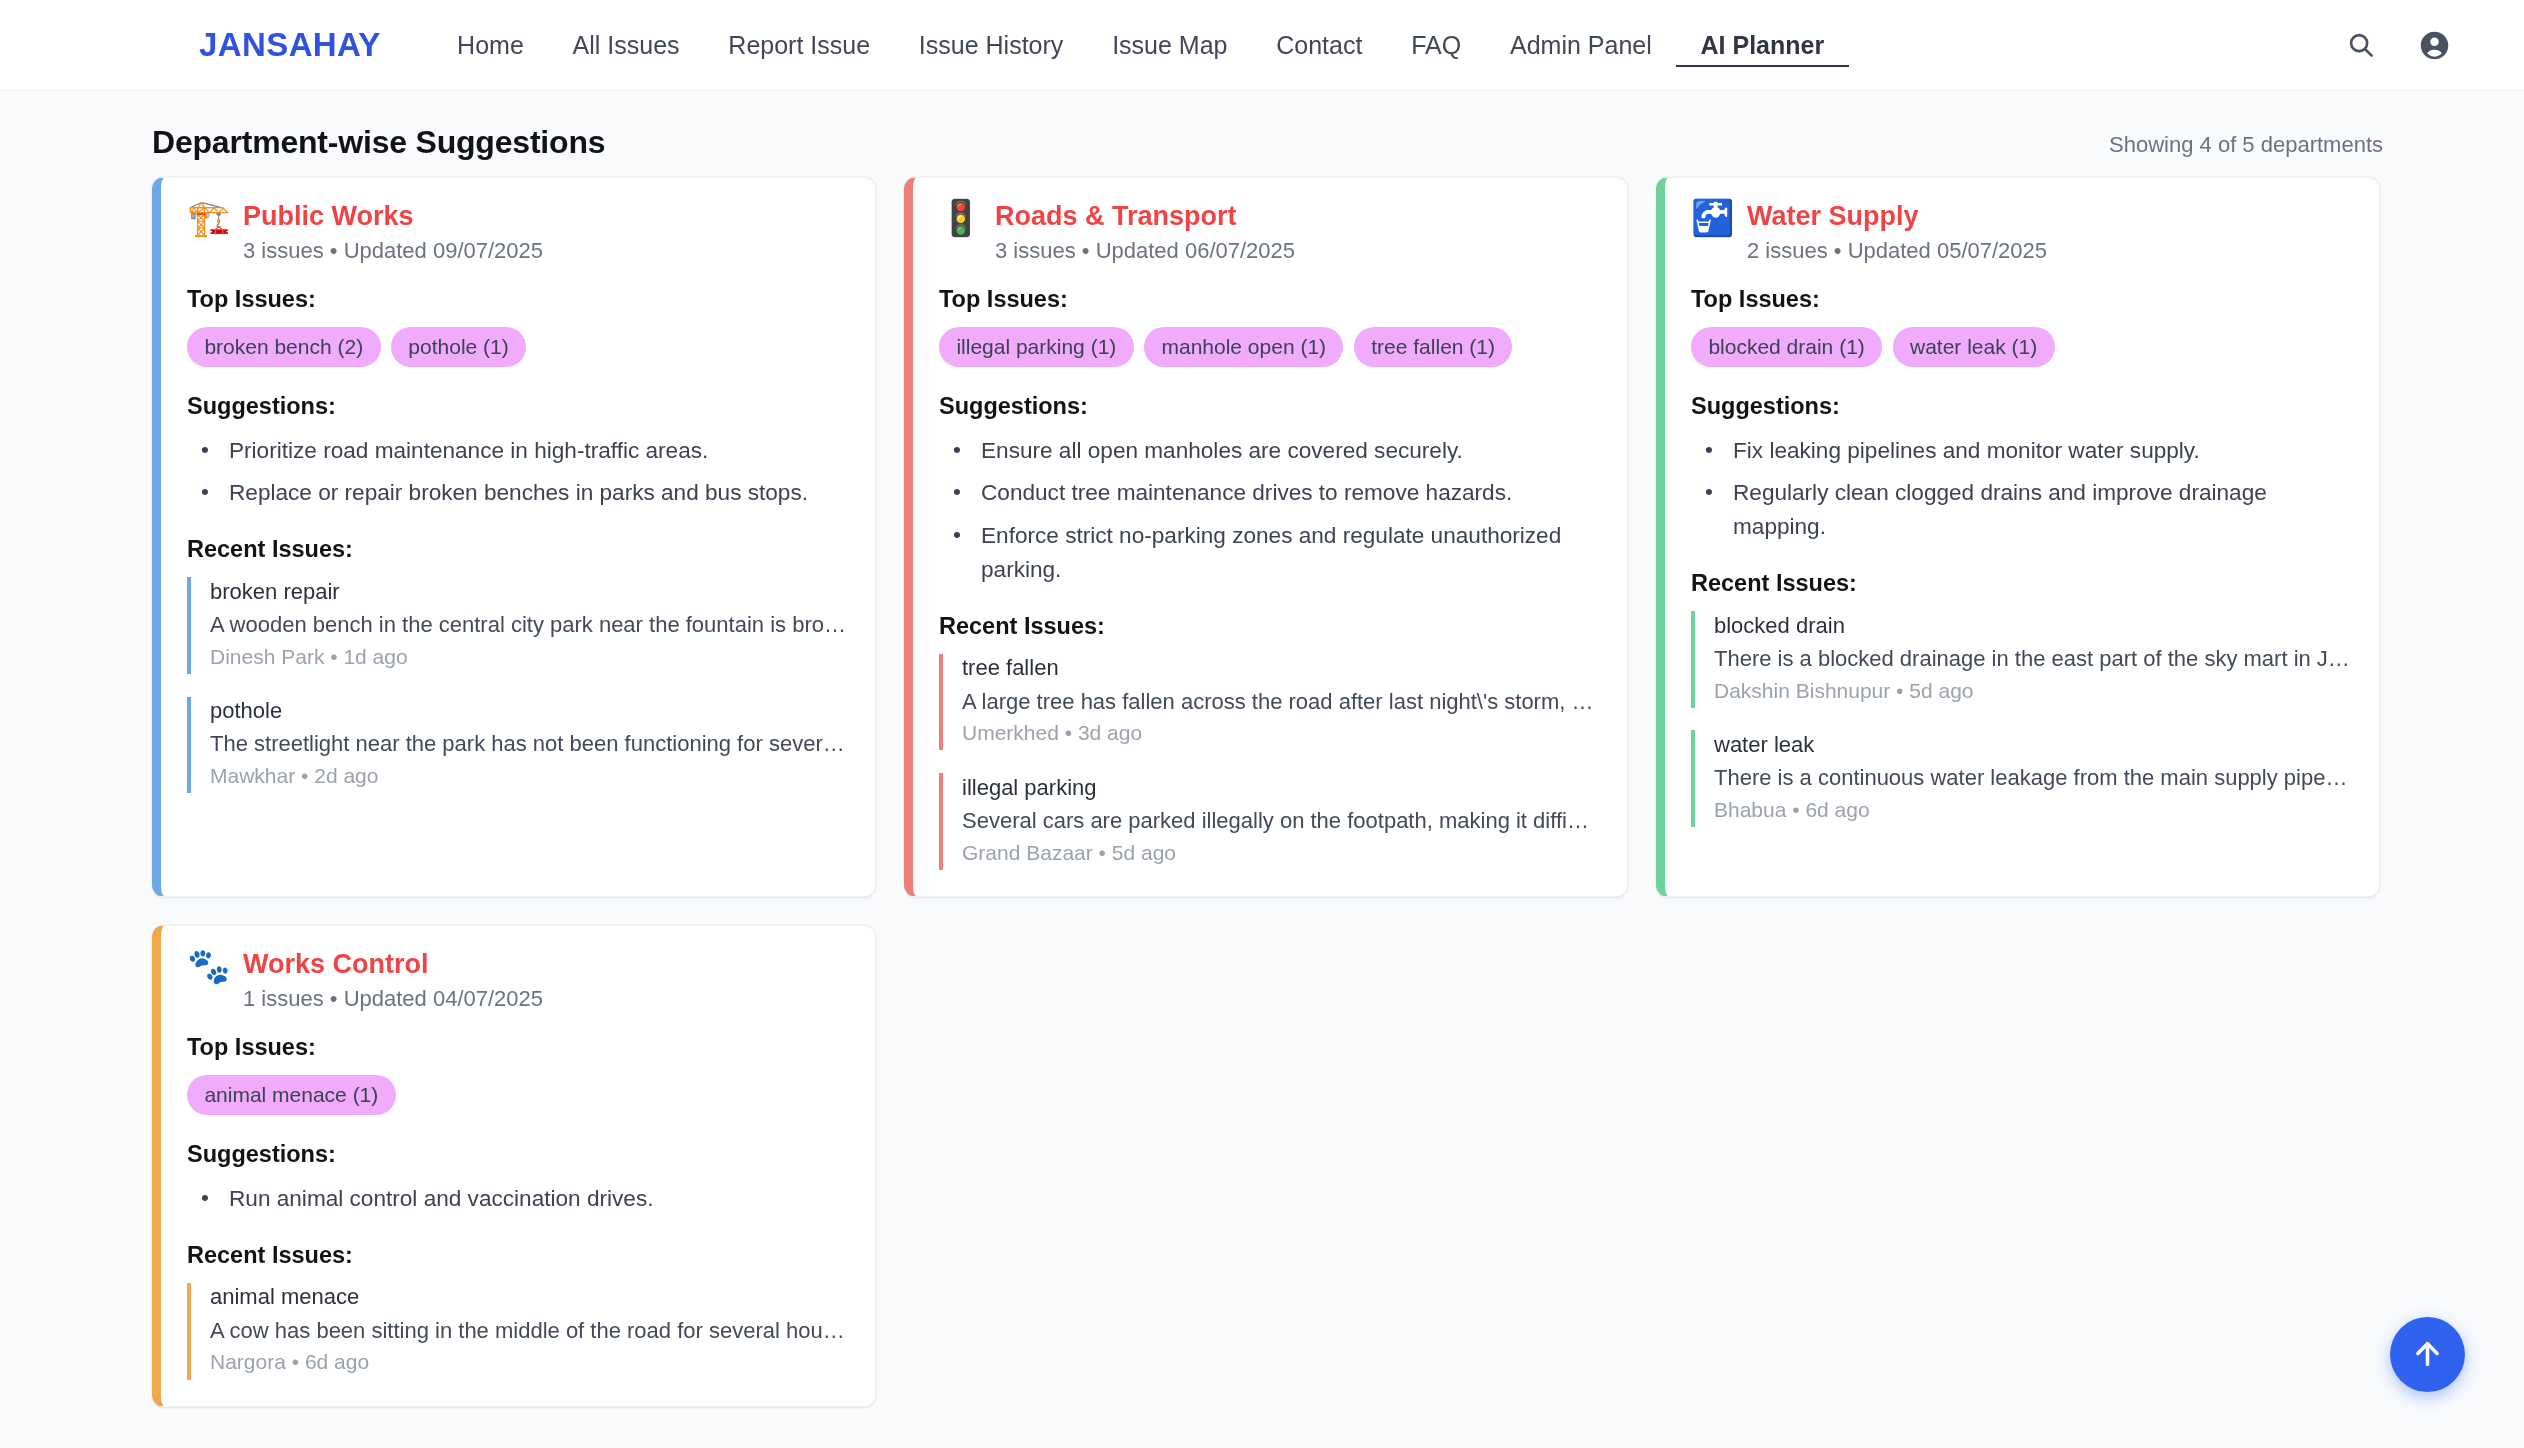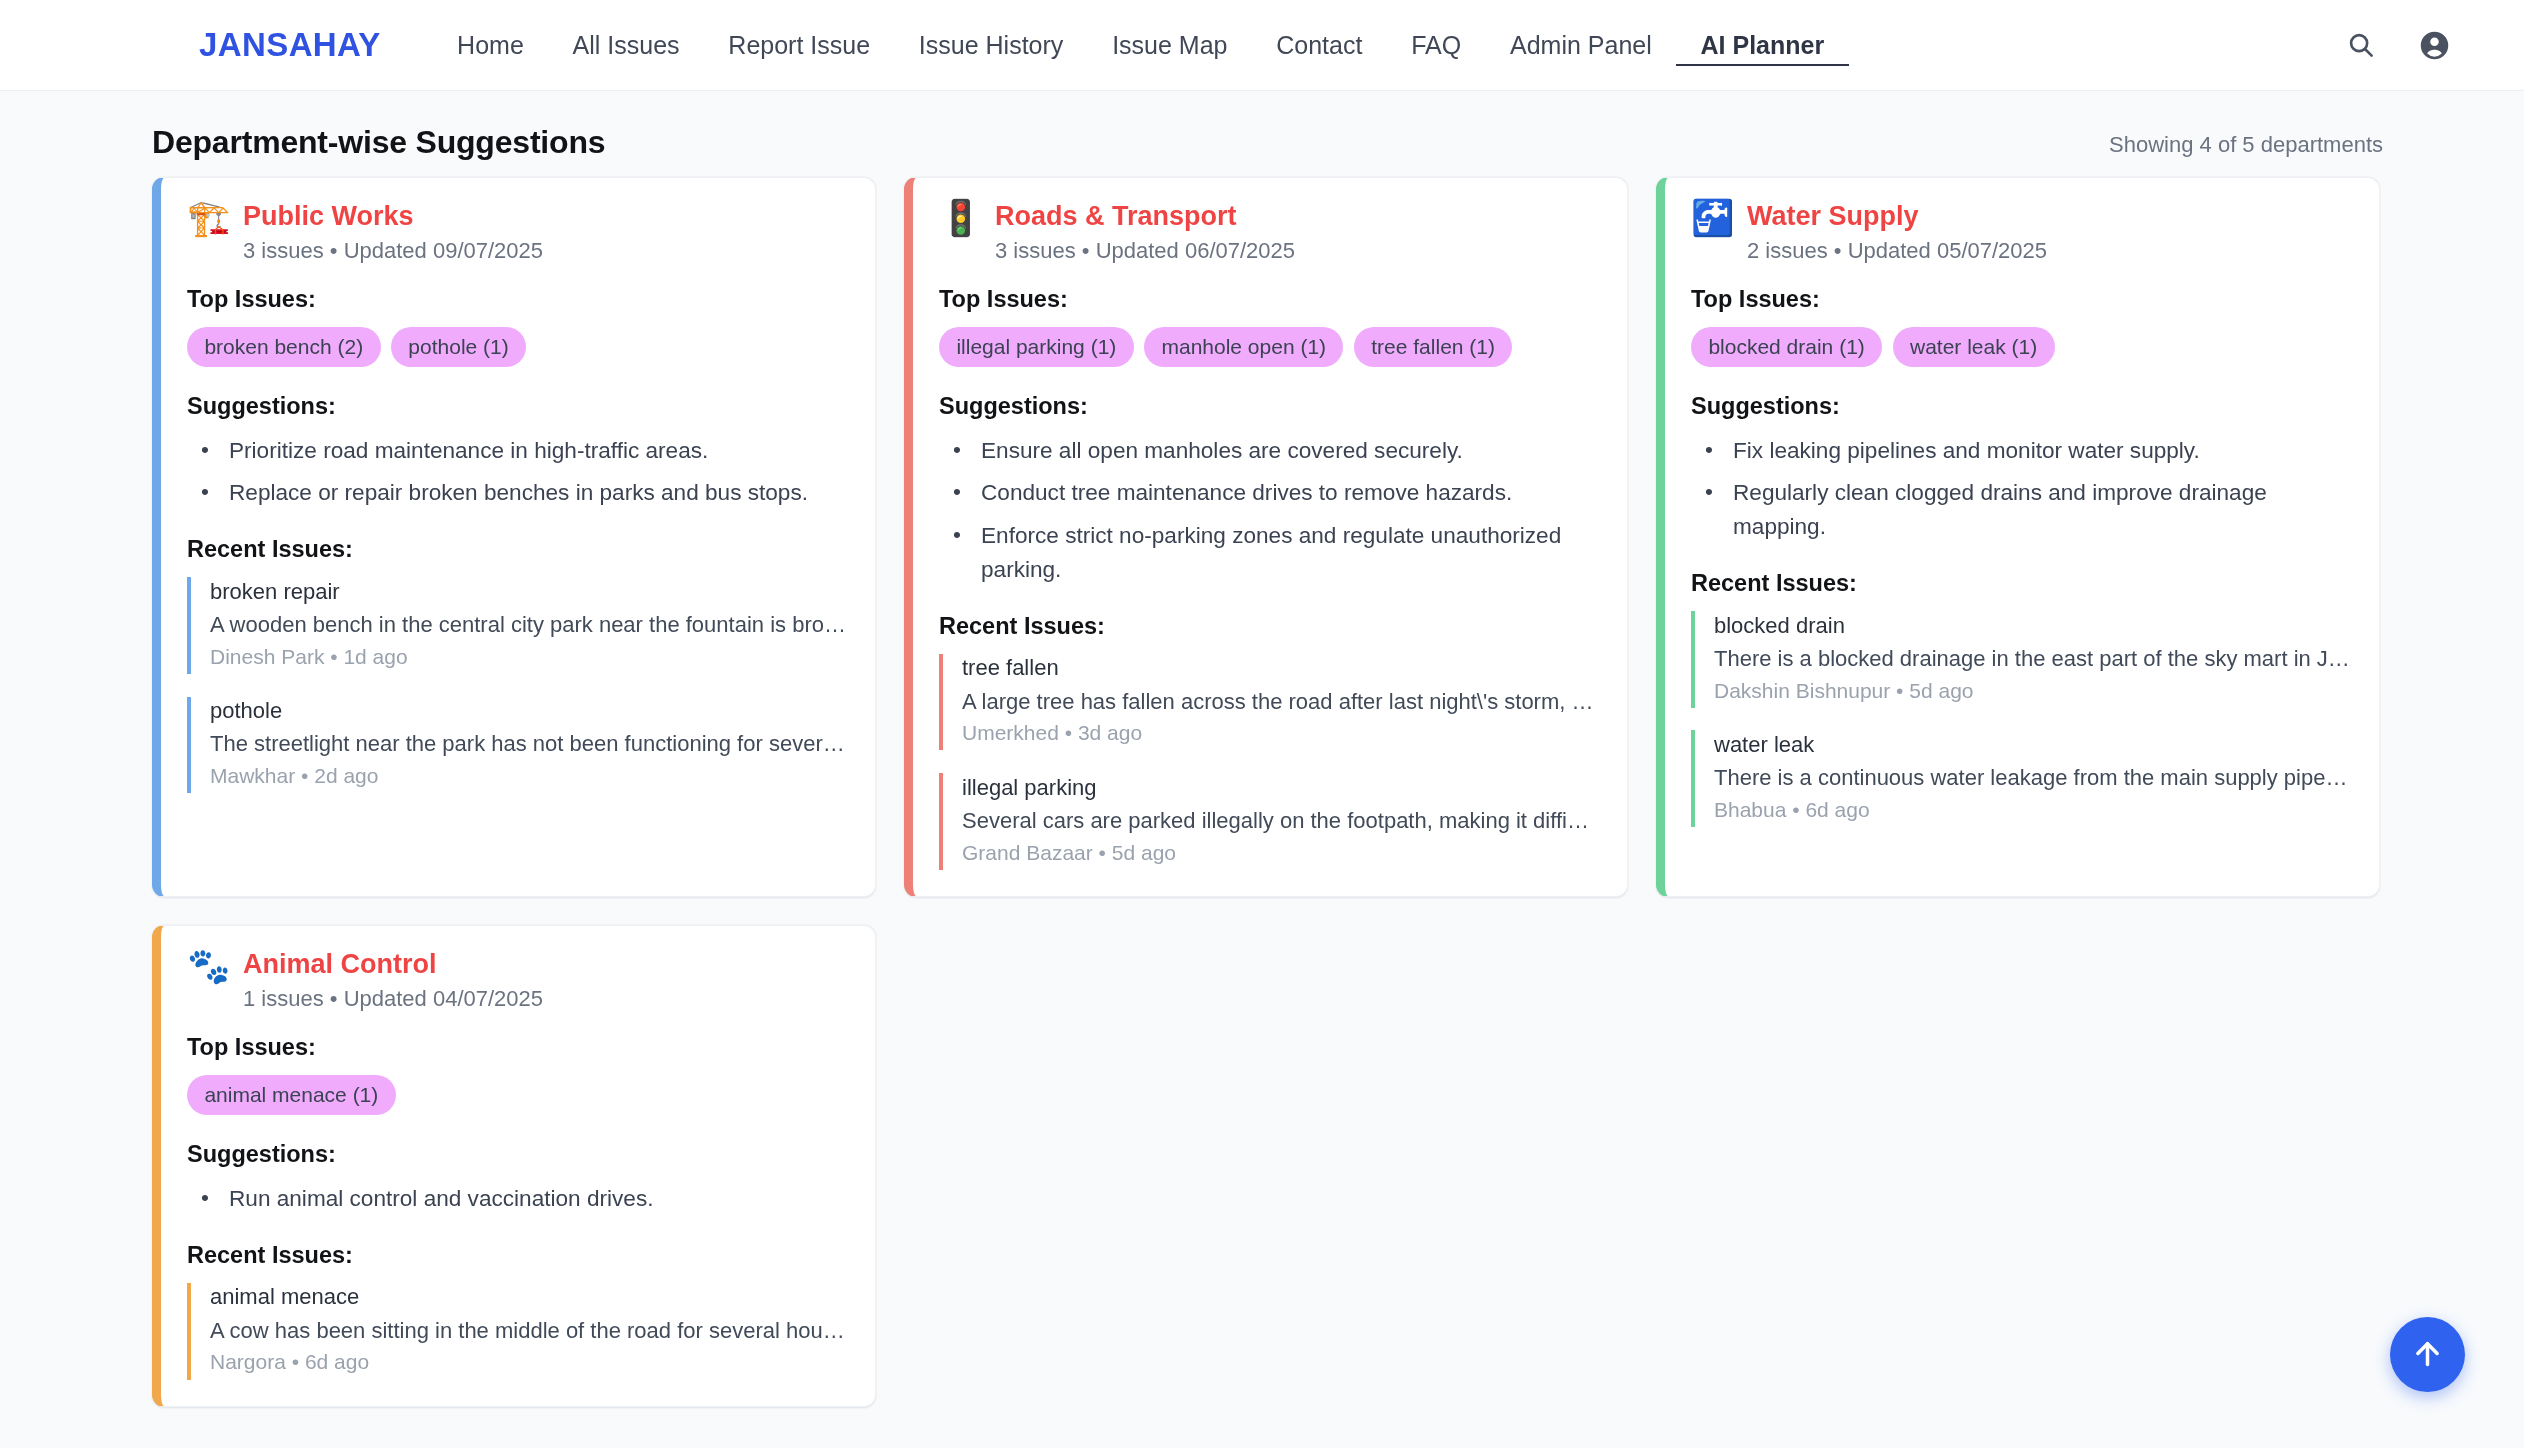--- a/index.html
+++ b/index.html
@@ -26,21 +26,20 @@
     font-size:33px;
     font-weight:bold;
     color:#2f52e0;
     letter-spacing:0.4px;
     margin-left:199px;
     margin-right:52px;
     cursor:pointer;
   }
   .nav-links{
     display:flex;
-    align-items:center;
     gap:0px;
     flex:1;
   }
   .nav-link{
     font-size:25px;
     color:#404756;
     padding:7px 24.4px;
     cursor:pointer;
     white-space:nowrap;
   }
@@ -342,21 +341,21 @@
       <div class="issue-title">water leak</div>
       <div class="issue-desc">There is a continuous water leakage from the main supply pipe …</div>
       <div class="issue-meta">Bhabua • 6d ago</div>
     </div>
       </div>
   </div>
     <div class="card" style="--accent: #f0a84a;">
     <div class="card-head">
       <div class="dept-emoji">🐾</div>
       <div>
-        <div class="dept-title">Animal Control</div>
+        <div class="dept-title">Works Control</div>
         <div class="dept-meta">1 issues • Updated 04/07/2025</div>
       </div>
     </div>
     <div class="section-label">Top Issues:</div>
     <div class="tag-row">
         <span class="tag">animal menace (1)</span>
       </div>
     <div class="section-label">Suggestions:</div>
     <ul class="sugg-list">
         <li>Run animal control and vaccination drives.</li>

